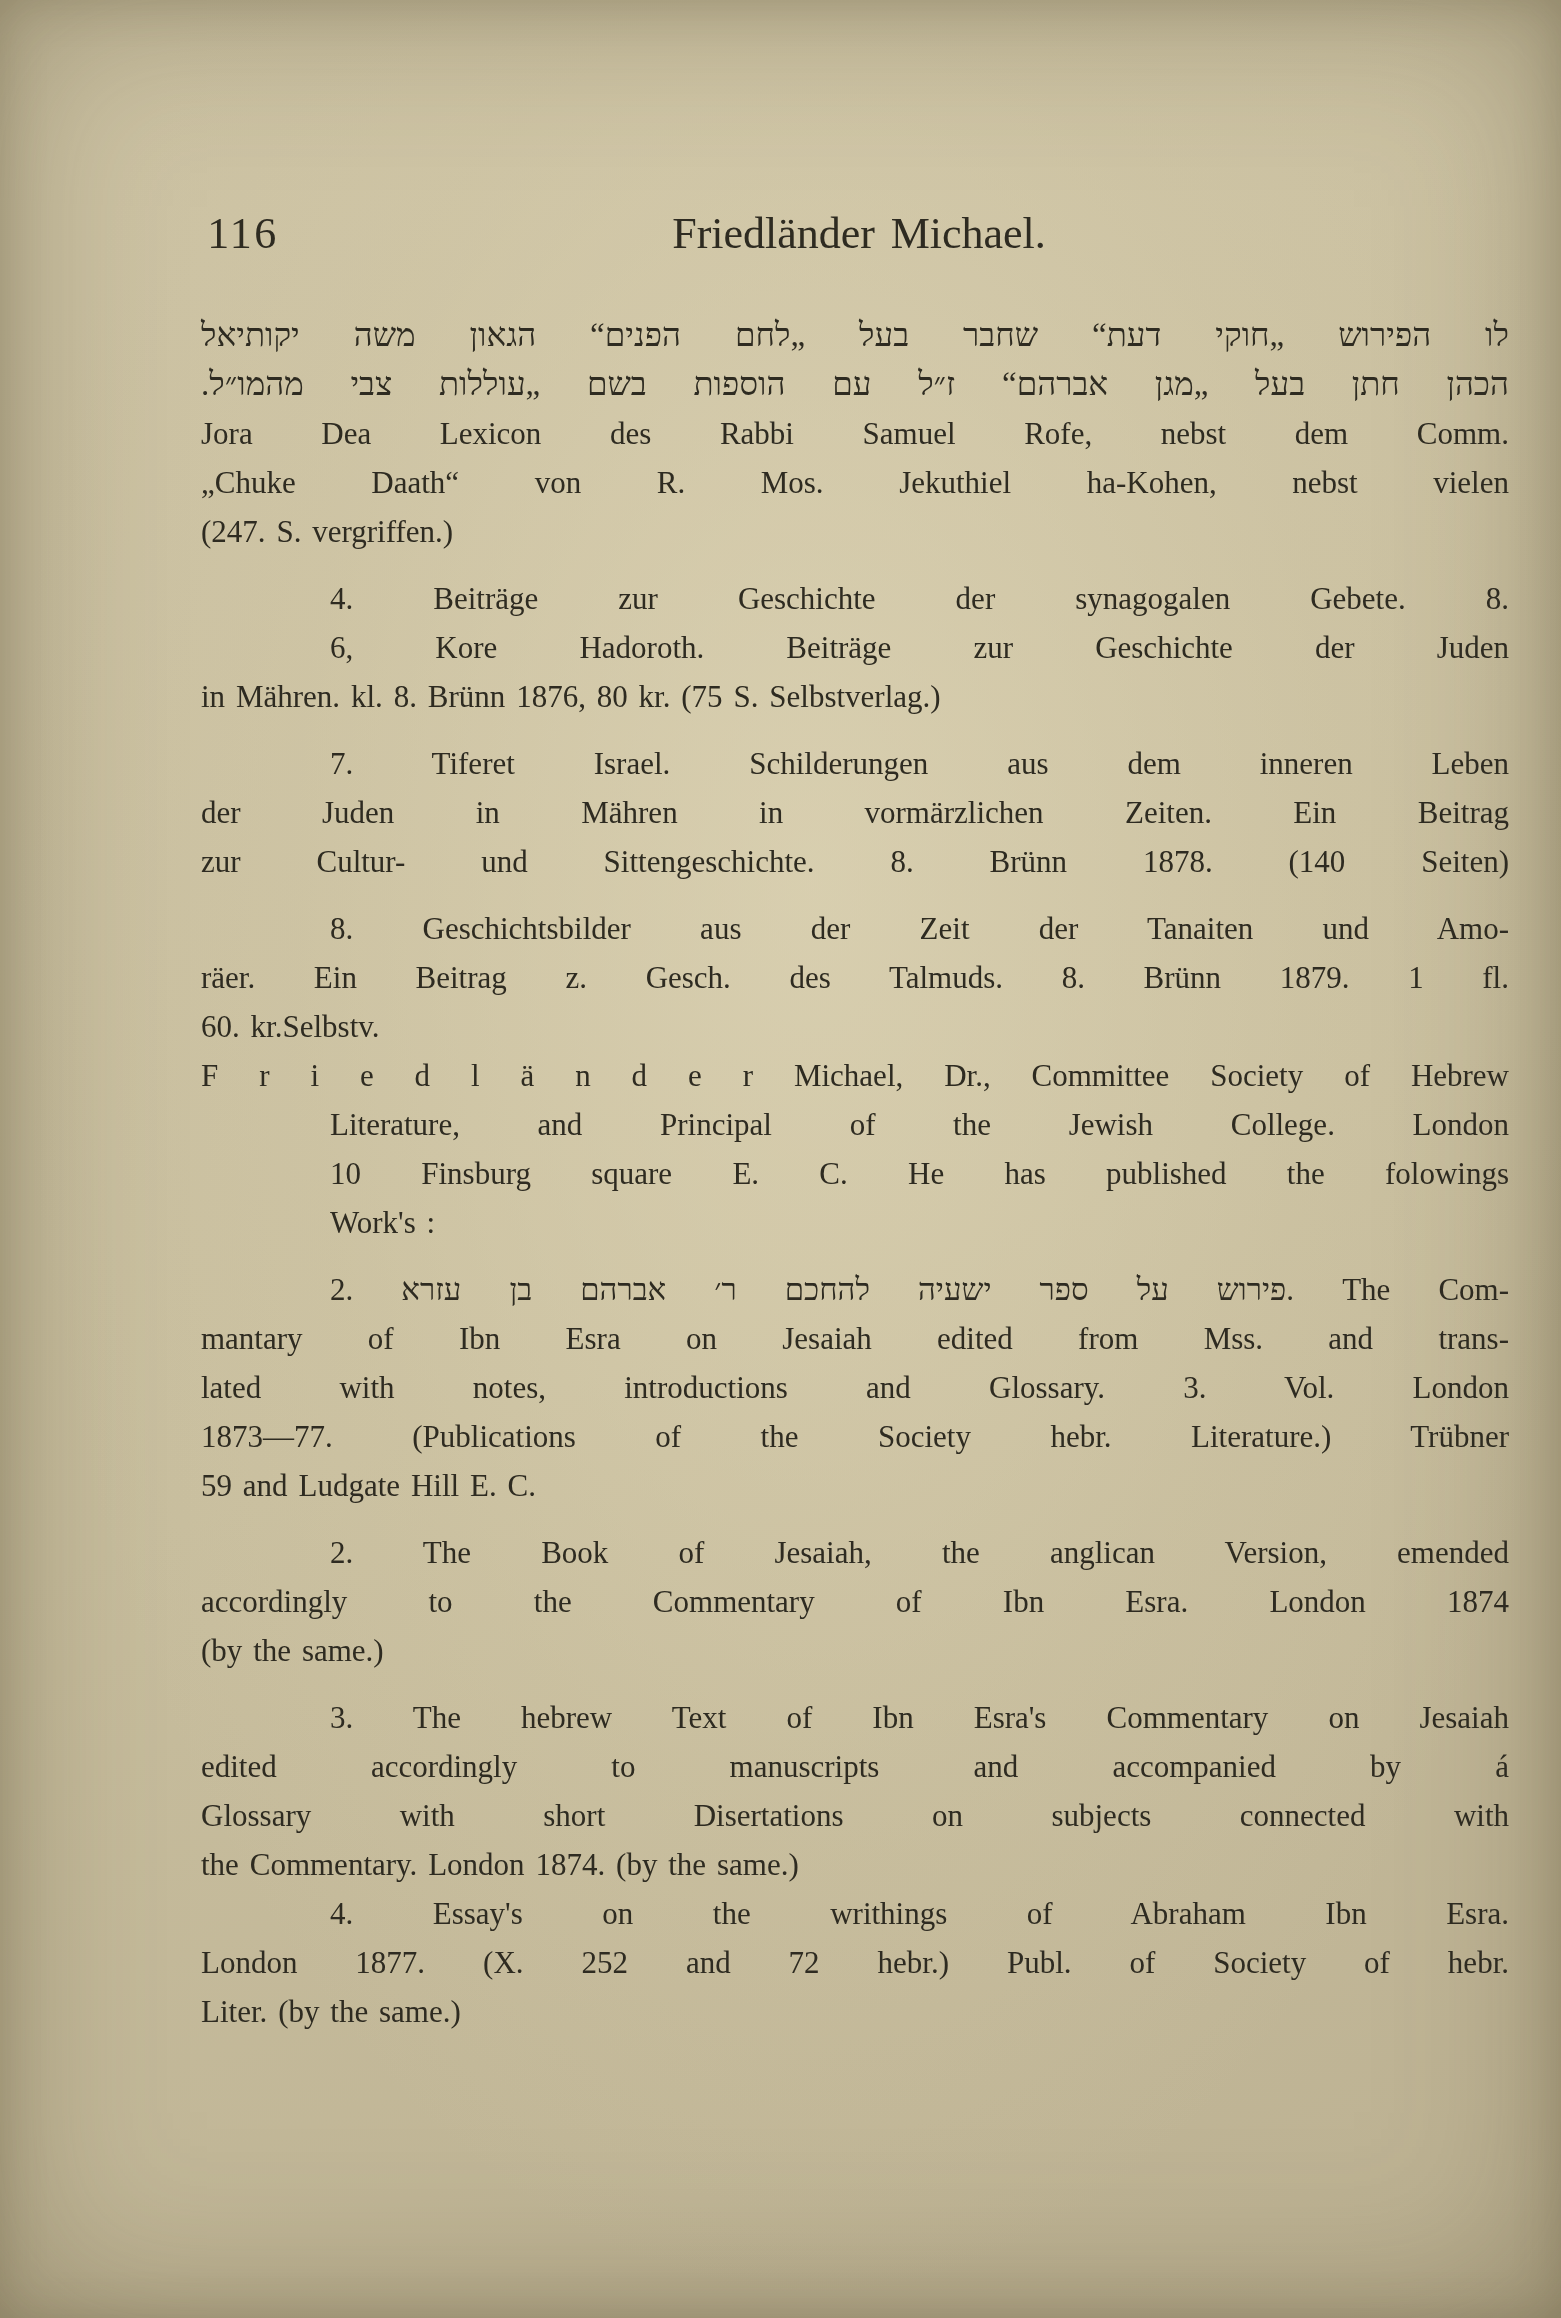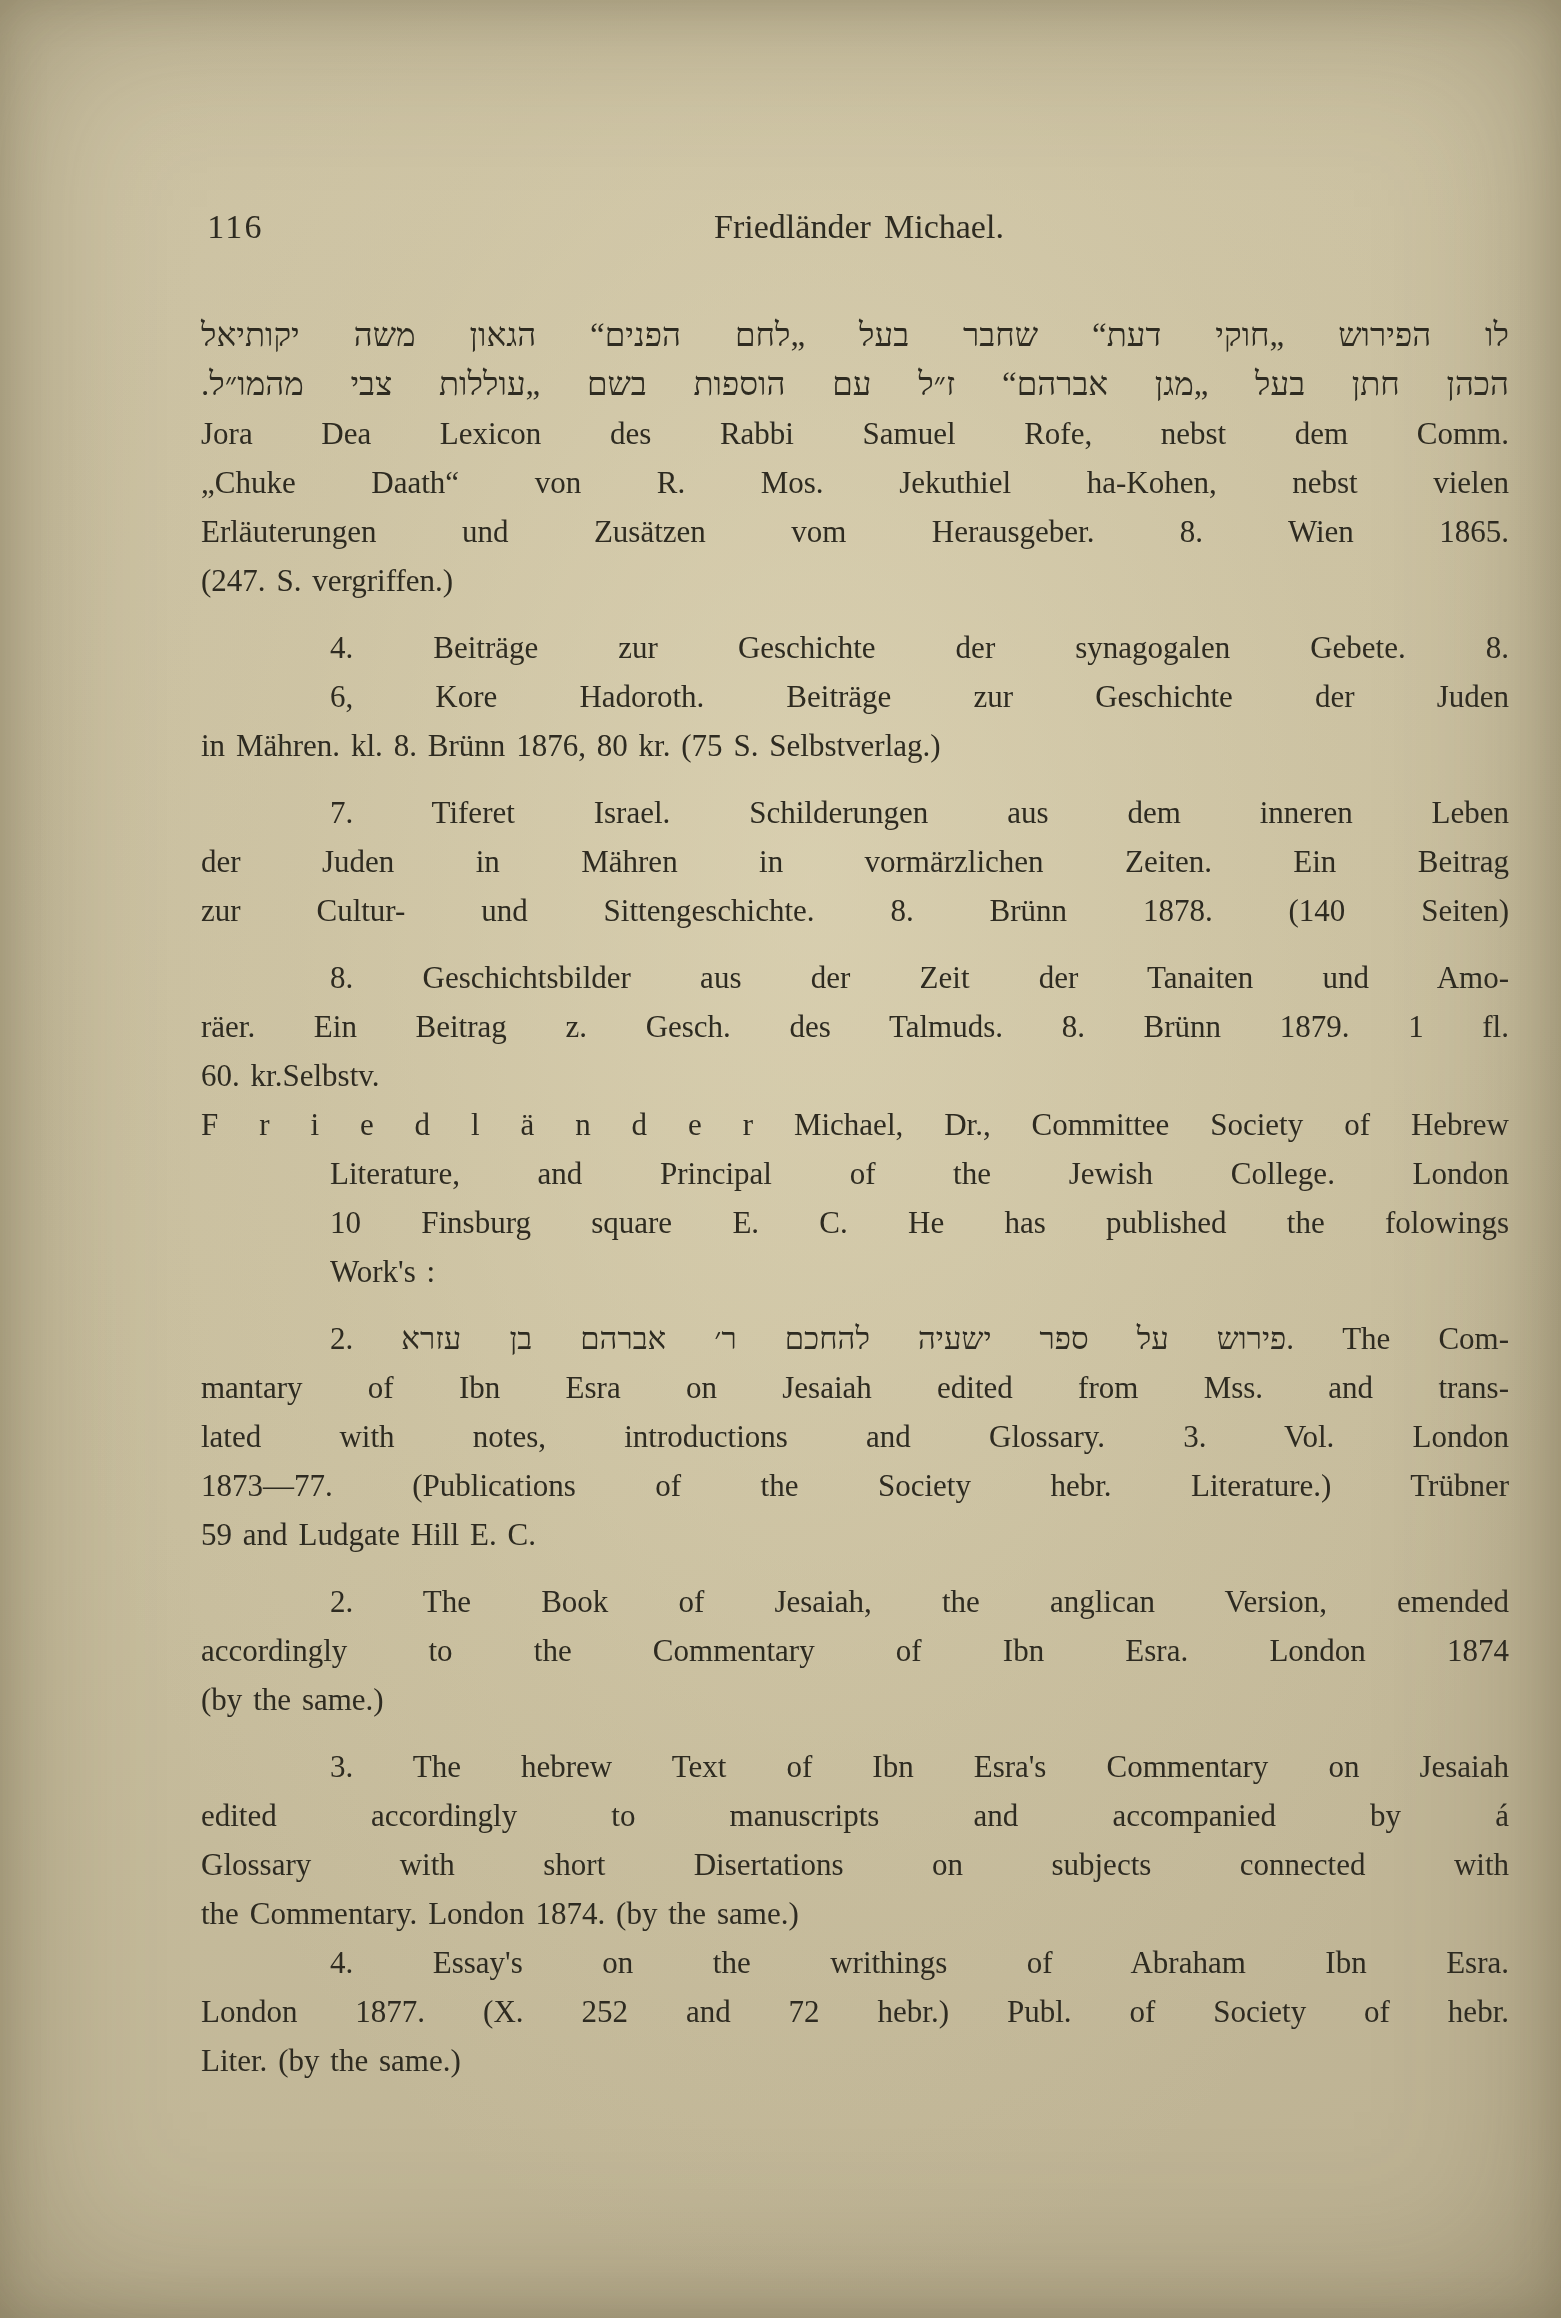--- a/index.html
+++ b/index.html
@@ -19,21 +19,21 @@
     font-family: "Liberation Serif", "DejaVu Serif", serif;
     color: #2e2b21;
     overflow: hidden;
   }
   .header-row {
     position: absolute;
     top: 208px;
     left: 201px;
     width: 1308px;
     height: 55px;
-    font-size: 34px;
+    font-size: 44px;
   }
   .page-number {
     position: absolute;
     left: 6.2px;
     top: 0;
     letter-spacing: 2.3px;
   }
   .running-header {
     position: absolute;
     left: 8px;
@@ -74,21 +74,20 @@
   <div class="header-row">
     <span class="page-number">116</span>
     <span class="running-header">Friedländer Michael.</span>
   </div>
   <div class="content">
       <div class="para">
         <div class="line rtl">לו הפירוש „חוקי דעת“ שחבר בעל „לחם הפנים“ הגאון משה יקותיאל</div>
         <div class="line rtl">הכהן חתן בעל „מגן אברהם“ ז״ל עם הוספות בשם „עוללות צבי מהמו״ל.</div>
         <div class="line">Jora Dea Lexicon des Rabbi Samuel Rofe, nebst dem Comm.</div>
         <div class="line">„Chuke Daath“ von R. Mos. Jekuthiel ha-Kohen, nebst vielen</div>
-        <div class="line">Erläuterungen und Zusätzen vom Herausgeber. 8. Wien 1865.</div>
         <div class="line end">(247. S. vergriffen.)</div>
       </div>
       <div class="para gap">
         <div class="line ind">4. Beiträge zur Geschichte der synagogalen Gebete. 8.</div>
       </div>
       <div class="para">
         <div class="line ind">6, Kore Hadoroth. Beiträge zur Geschichte der Juden</div>
         <div class="line end">in Mähren. kl. 8. Brünn 1876, 80 kr. (75 S. Selbstverlag.)</div>
       </div>
       <div class="para gap">

